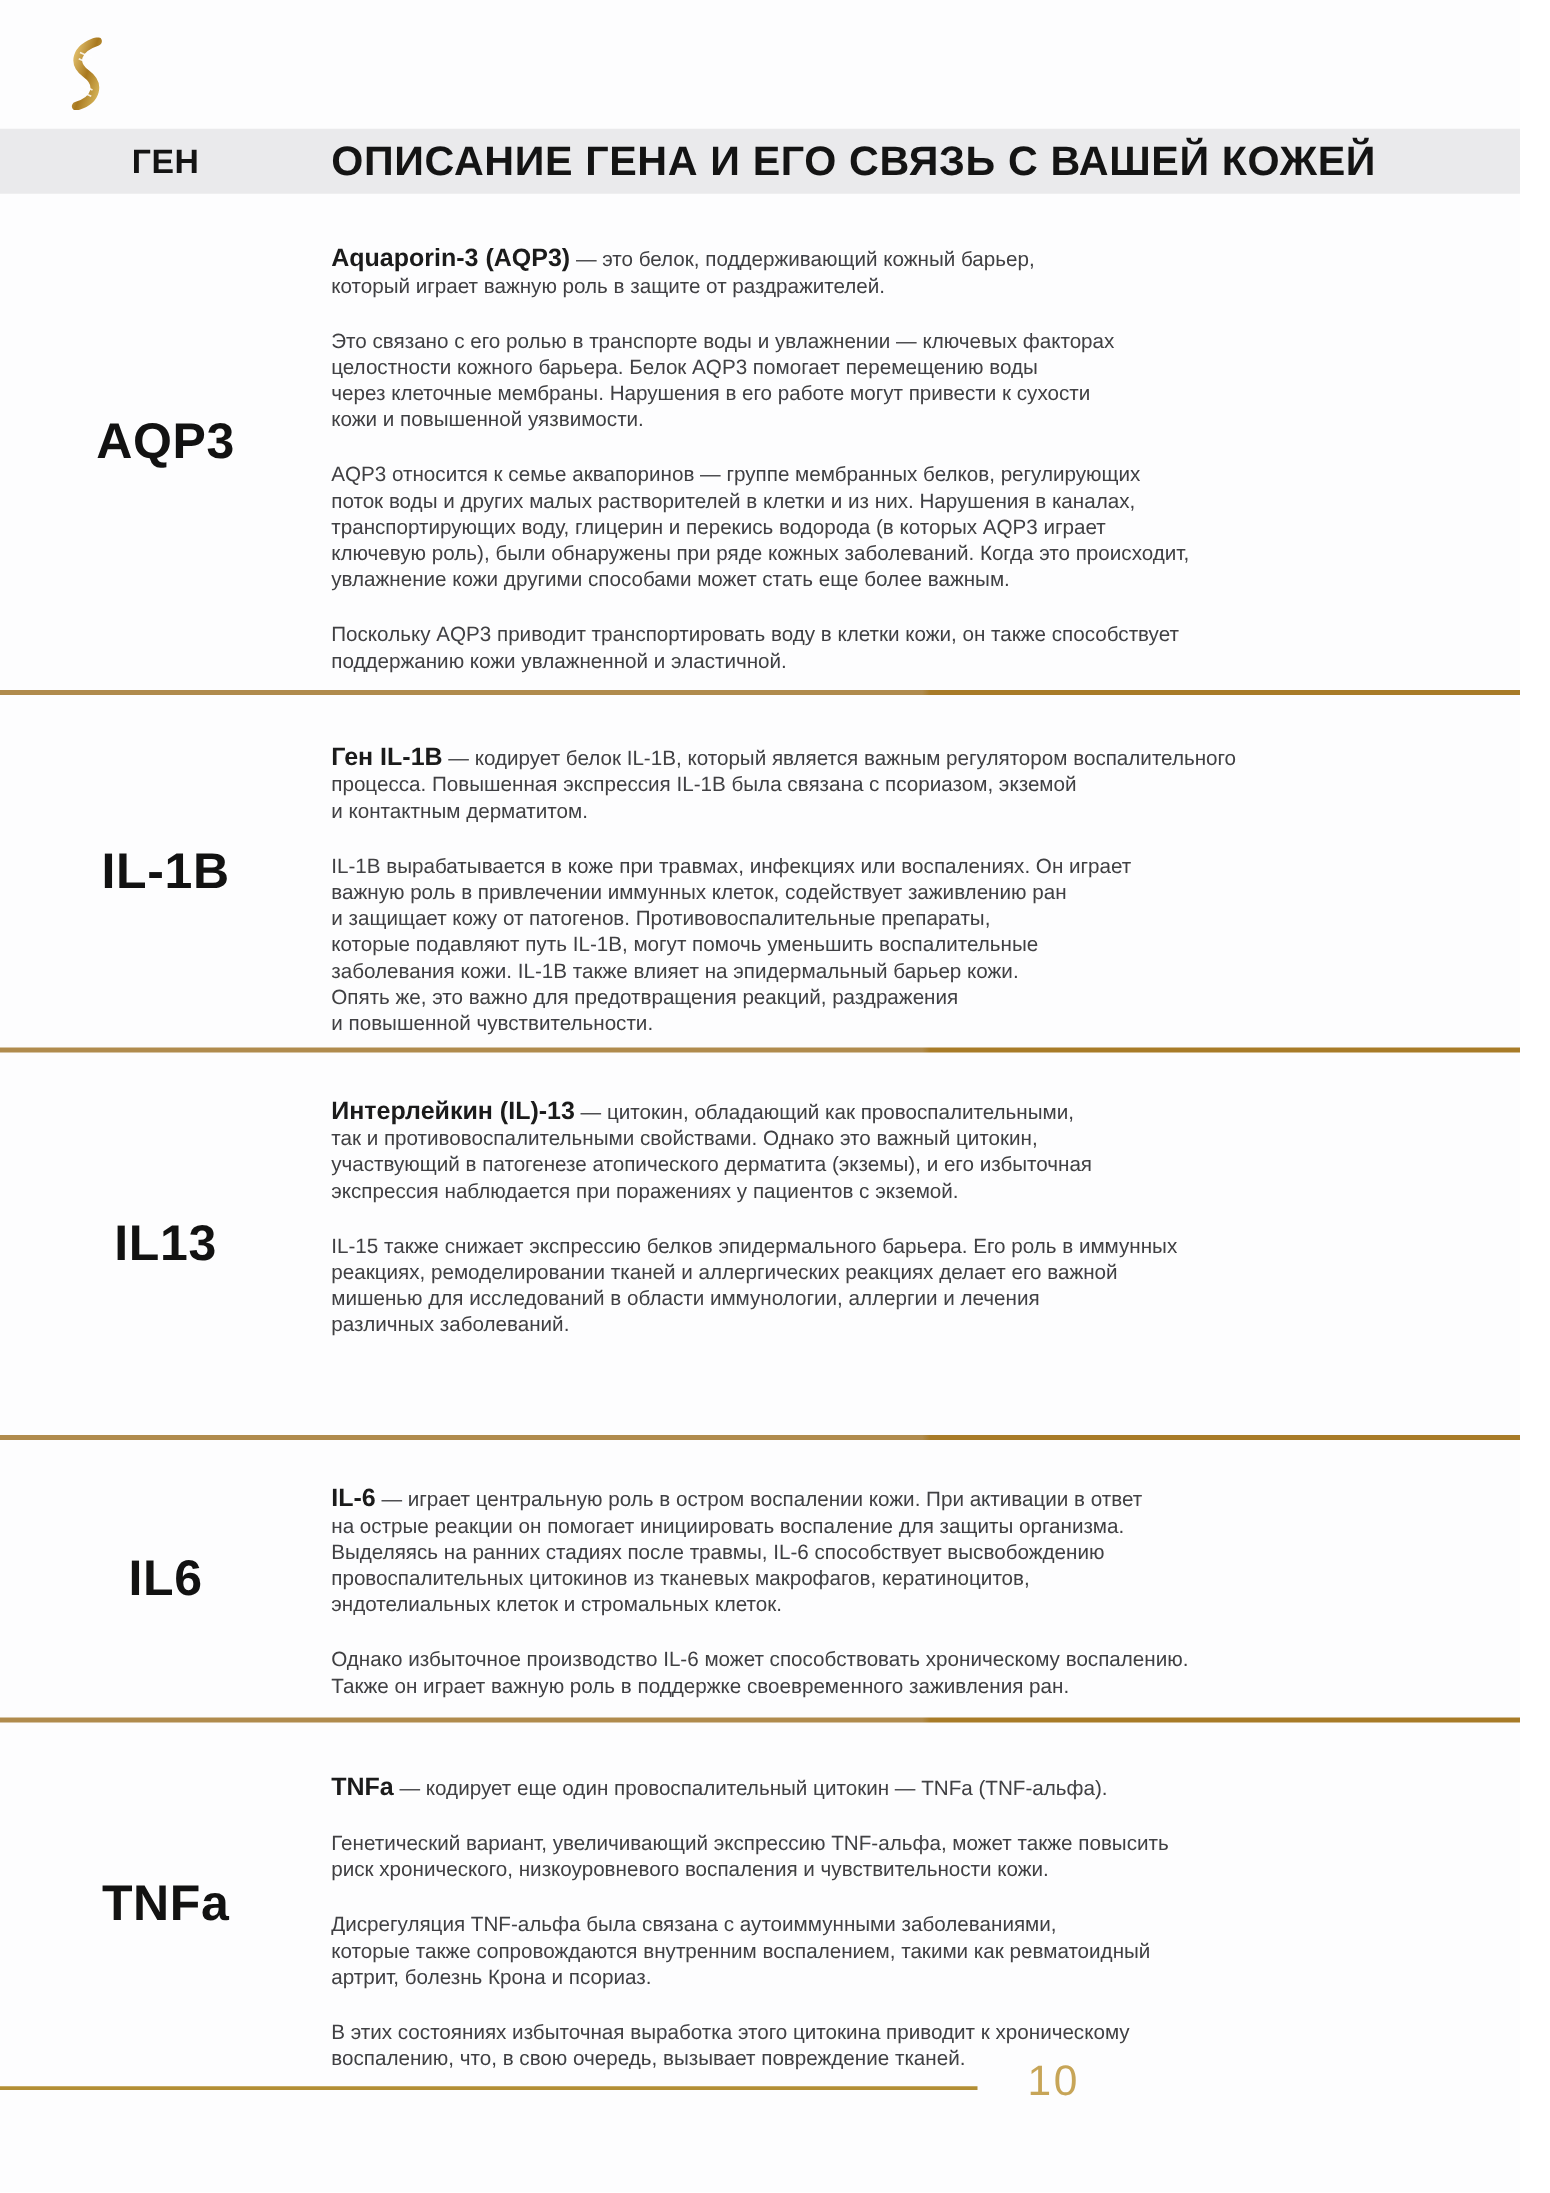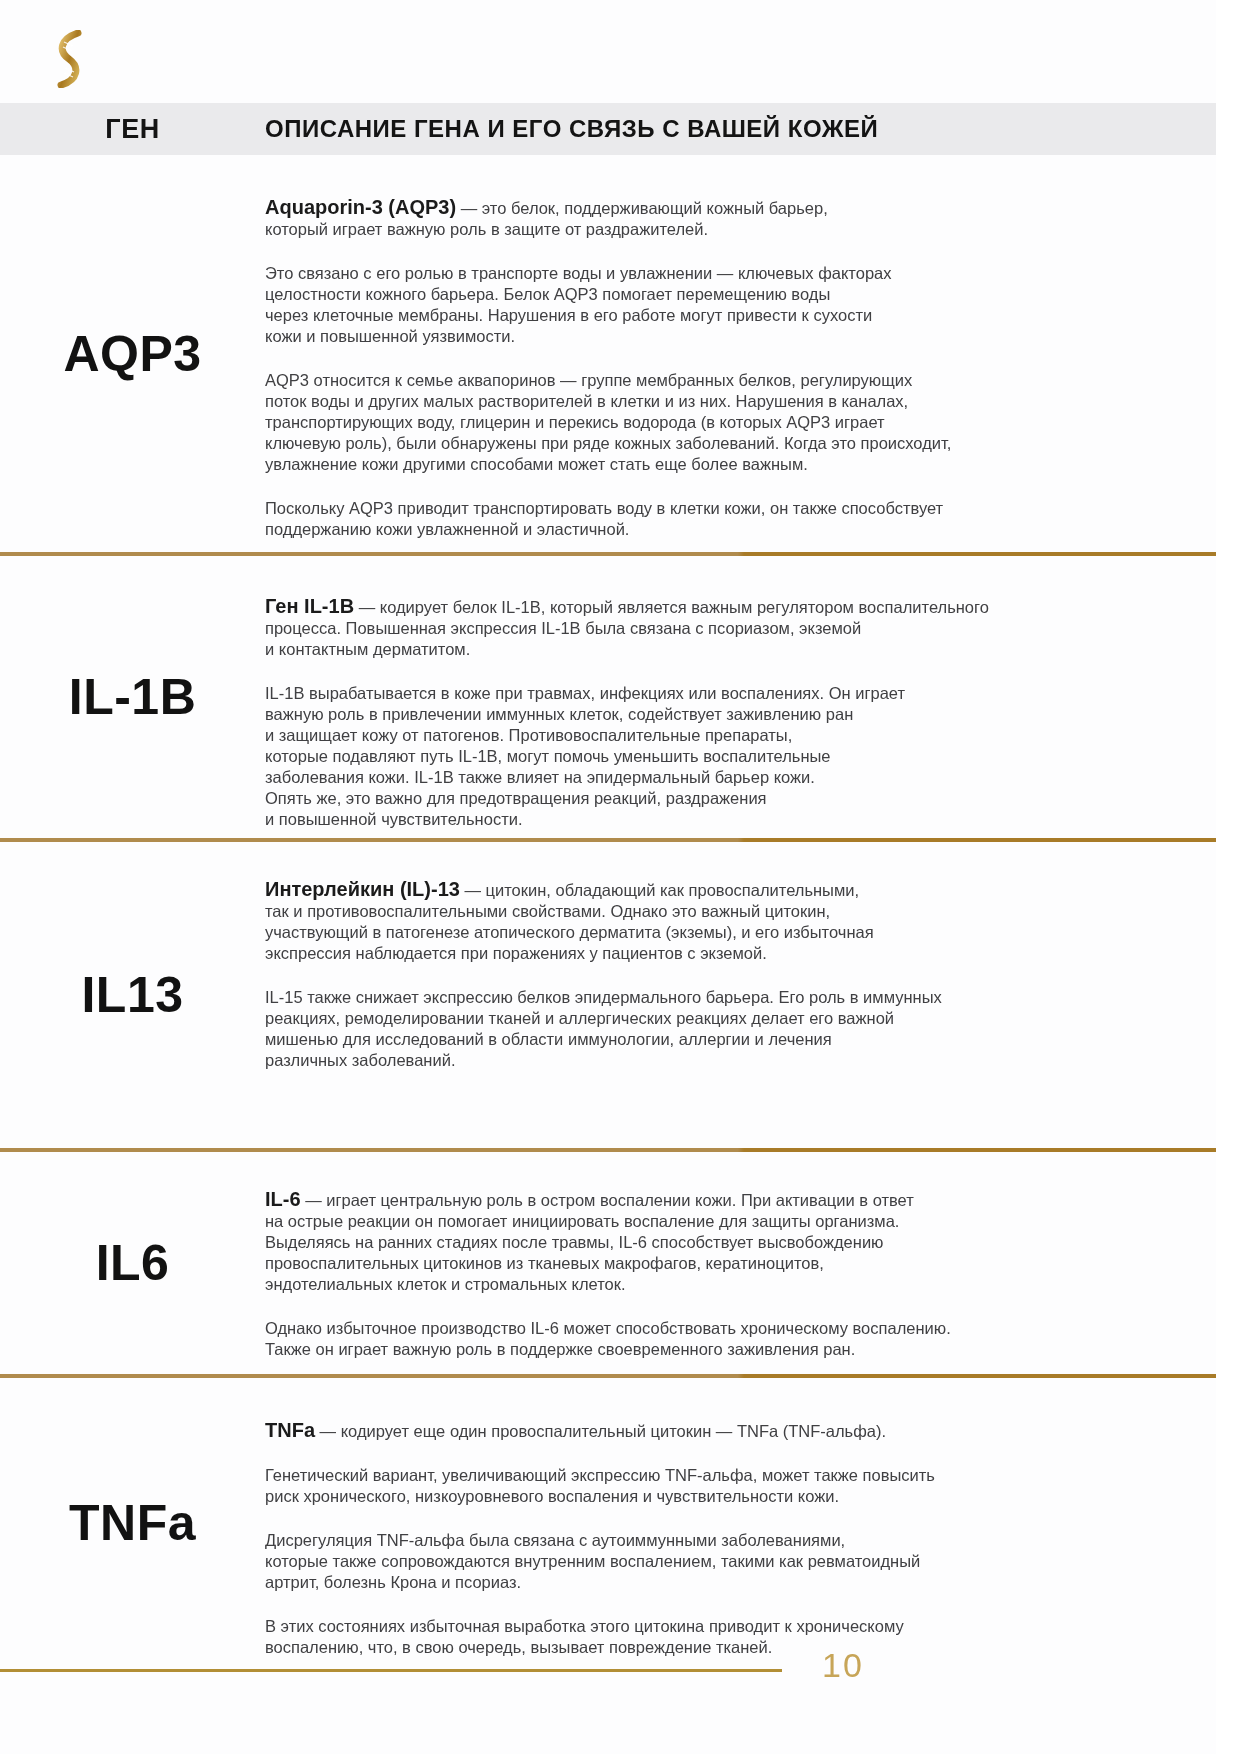--- a/index.html
+++ b/index.html
@@ -10,25 +10,25 @@
     font-family:"Liberation Sans", sans-serif;
     color:#404043;
     overflow:hidden;
   }
   .logo{position:absolute;top:30px;left:52px;width:34px;height:58px;}
   .header-bar{
     position:absolute;top:103px;left:0;width:1240px;height:52px;
     background:#eaeaec;display:flex;align-items:center;
   }
   .header-gene{width:265px;text-align:center;font-weight:bold;font-size:27px;color:#141414;letter-spacing:.5px;}
-  .header-desc{font-weight:bold;font-size:24px;color:#141414;letter-spacing:.5px;}
+  .header-desc{font-weight:bold;font-size:33px;color:#141414;letter-spacing:.5px;}
   .rows{position:absolute;top:155px;left:0;width:1240px;}
   .row{display:flex;box-sizing:border-box;overflow:hidden;}
   .gene-cell{width:265px;flex:0 0 265px;display:flex;align-items:center;justify-content:center;}
-  .gene-label{font-size:50px;font-weight:bold;color:#121212;letter-spacing:.5px;text-align:center;}
+  .gene-label{font-size:40px;font-weight:bold;color:#121212;letter-spacing:.5px;text-align:center;}
   .text-cell{flex:1;box-sizing:border-box;}
   .para{
     white-space:pre-line;
     font-size:16.5px;line-height:21px;
     margin:0 0 23px 0;color:#404043;
   }
   .para .lead{font-size:20px;font-weight:bold;color:#1b1b1b;}
   .divider{height:4px;width:1240px;
     background:linear-gradient(90deg,#b08b4d 0%,#b08b4d 59.5%,#a87b28 60%,#a87b28 100%);}
   .footer-line{position:absolute;top:1669px;left:0;width:782px;height:3px;background:#b28e35;}

